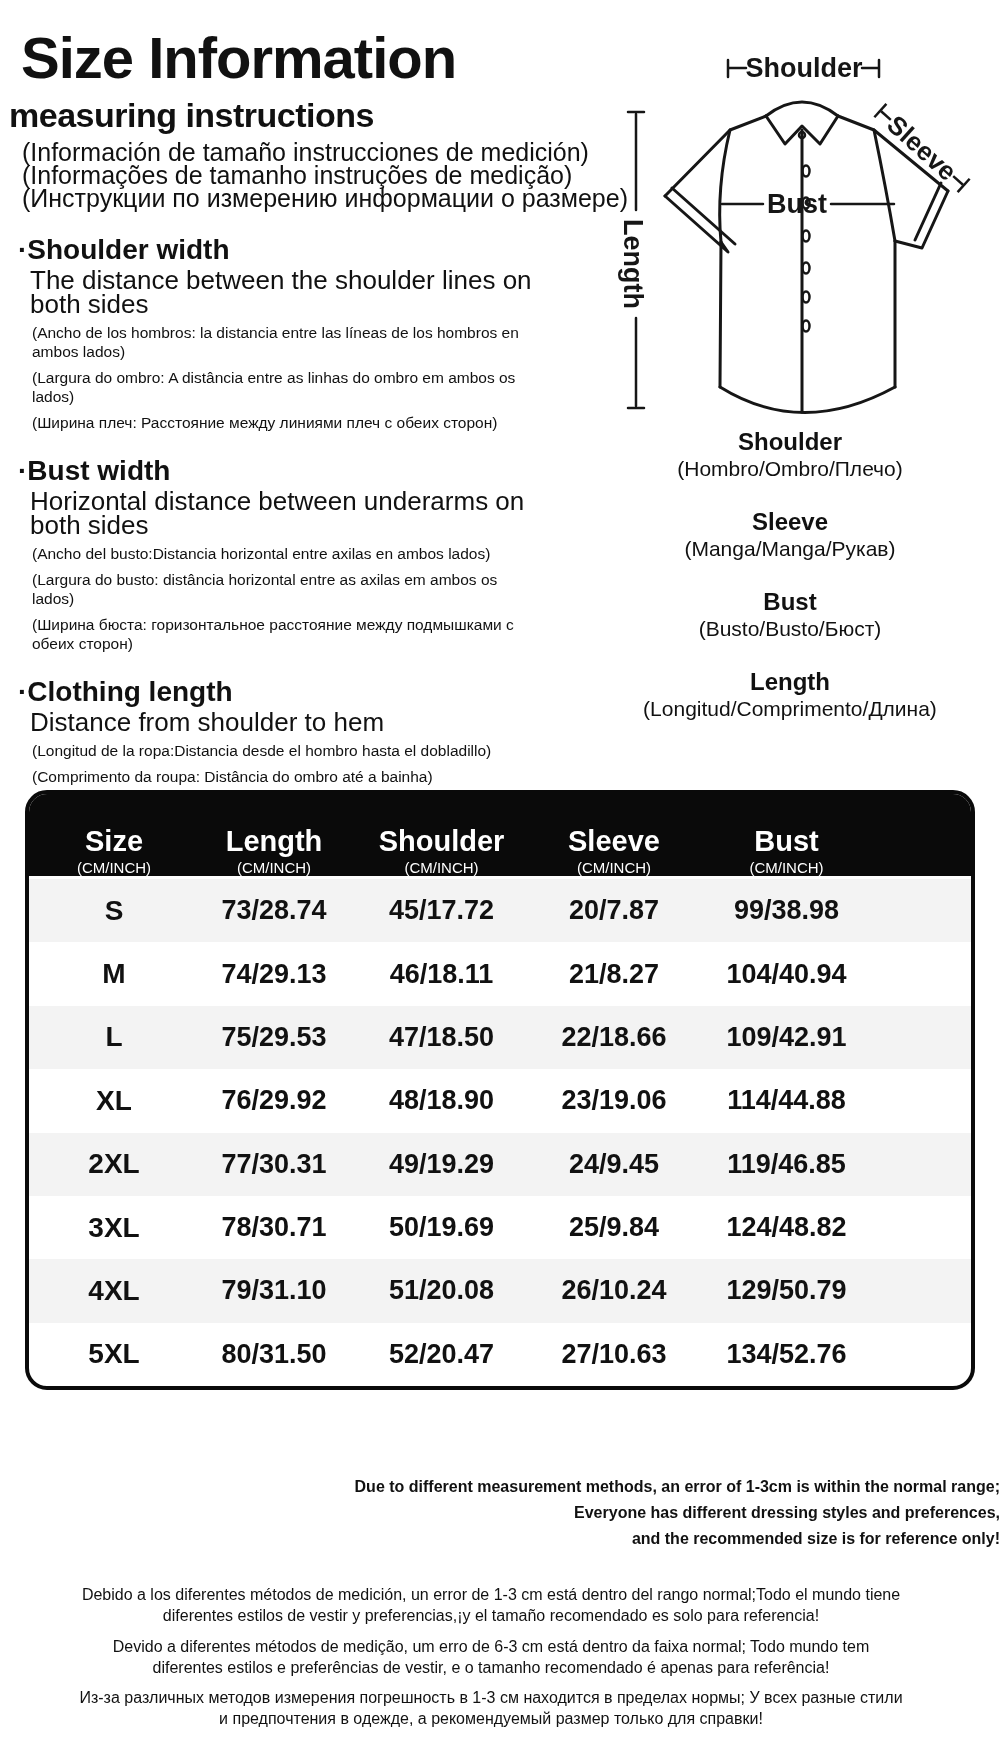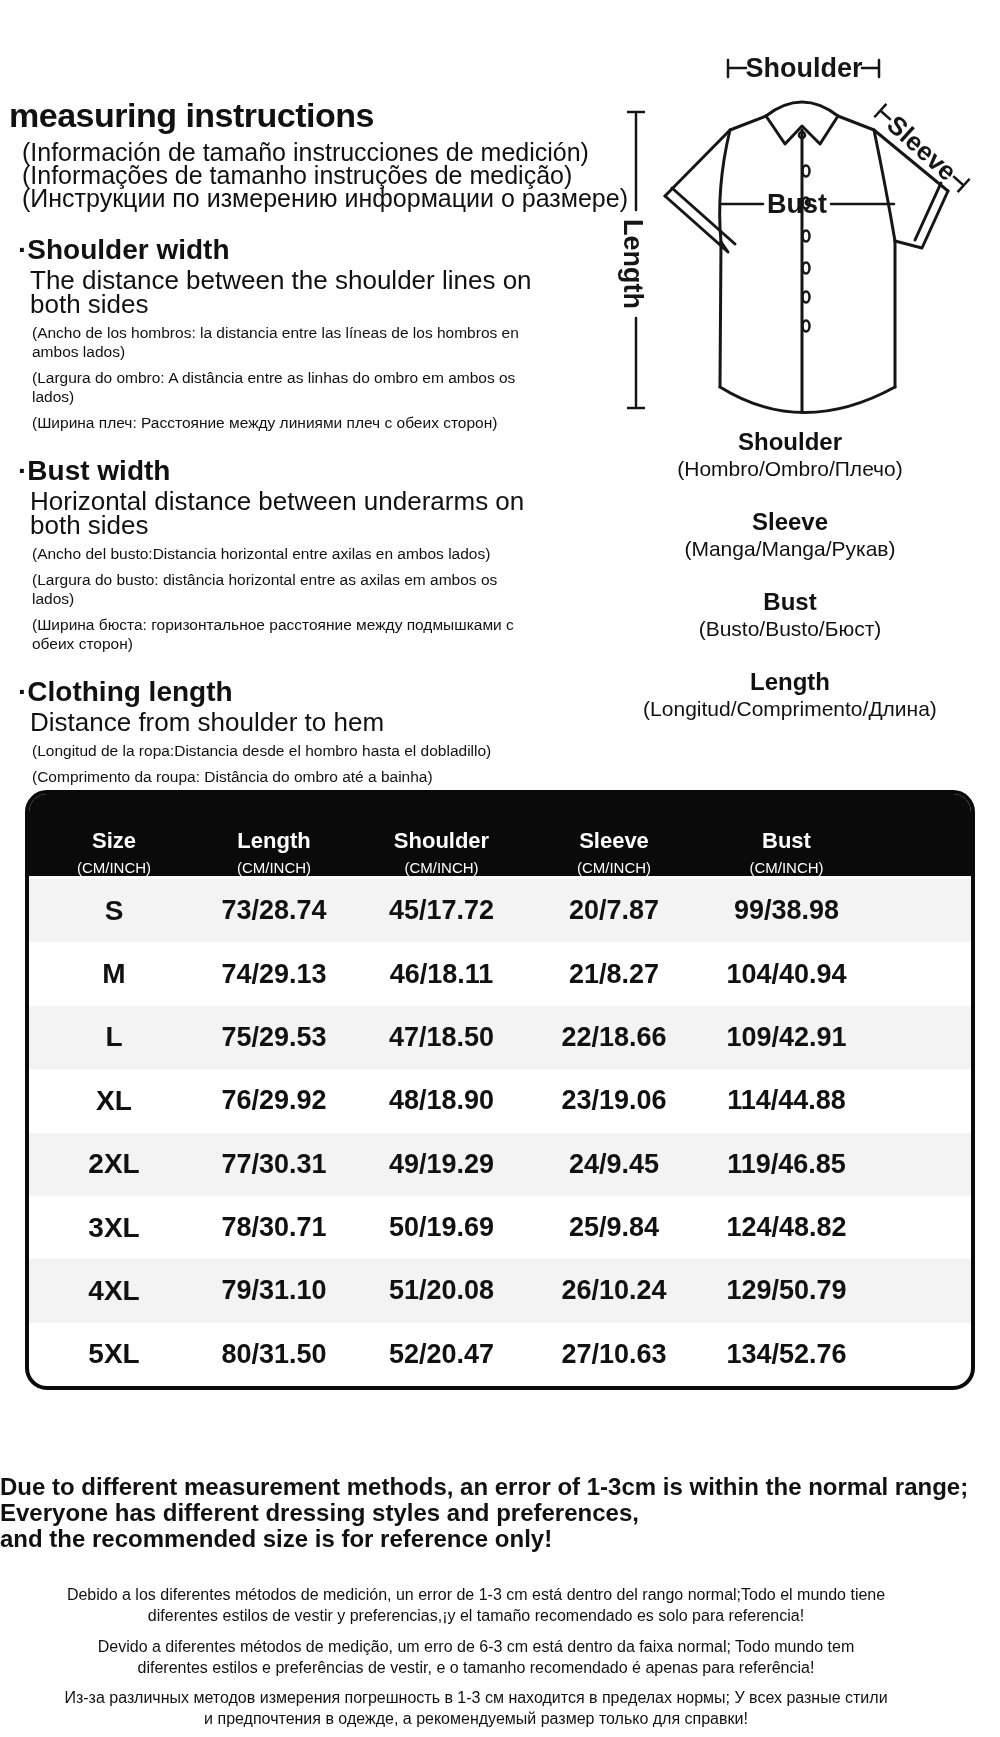--- a/index.html
+++ b/index.html
@@ -25,41 +25,42 @@
   .legend-en{font-size:24px;font-weight:700;line-height:28px;}
   .legend-tr{font-size:21px;line-height:25px;}
 
   
   .size-table{position:absolute;left:25px;top:790px;width:950px;height:600px;
     border:4px solid #0a0a0a;border-radius:22px;overflow:hidden;box-sizing:border-box;background:#fff;}
   .thead{position:absolute;left:0;right:0;top:0;height:85px;background:#0a0a0a;color:#fff;
     border-bottom:3px solid #fff;box-sizing:border-box;display:grid;
     grid-template-columns:170px 150px 185px 160px 185px;align-items:center;text-align:center;}
   .th{display:flex;flex-direction:column;align-items:center;justify-content:center;}
-  .th-label{font-size:22px;font-weight:700;line-height:30px;margin-top:32px;}
+  .th-label{font-size:29px;font-weight:700;line-height:30px;margin-top:32px;}
   .th-unit{font-size:15px;font-weight:400;margin-top:3px;}
   .tbody{position:absolute;left:0;right:0;top:85px;bottom:0;display:flex;flex-direction:column;}
   .trow{flex:1;display:grid;grid-template-columns:170px 150px 185px 160px 185px;align-items:center;text-align:center;}
   .trow:nth-child(odd){background:#f3f3f3;}
   .td{font-size:27px;font-weight:700;}
   .td-size{font-size:28px;}
 
   
-  .footer-en{position:absolute;left:0;top:1474px;width:1000px;text-align:left;
-    font-size:24px;font-weight:700;line-height:26px;}
-  .footer-block{position:absolute;left:0;width:952px;text-align:center;font-size:16px;line-height:21px;}
+  .footer-en{position:absolute;left:0;top:1474px;width:1000px;text-align:right;
+    font-size:16px;font-weight:700;line-height:26px;}
+  .footer-block{position:absolute;left:15px;width:952px;text-align:center;font-size:16px;line-height:21px;}
   .footer-es{top:1584px;}
   .footer-pt{top:1636px;}
   .footer-ru{top:1687px;}
 </style>
 </head>
 <body>
 
 <div class="canvas">
 
+  <div class="title">Size Information</div>
   <div class="subtitle">measuring instructions</div>
   <div class="title-notes">
     <div>(Información de tamaño instrucciones de medición)</div>
     <div>(Informações de tamanho instruções de medição)</div>
     <div>(Инструкции по измерению информации о размере)</div>
   </div>
 
   <div class="sections">
     <div class="section">
       <div class="section-title">·Shoulder width</div>

